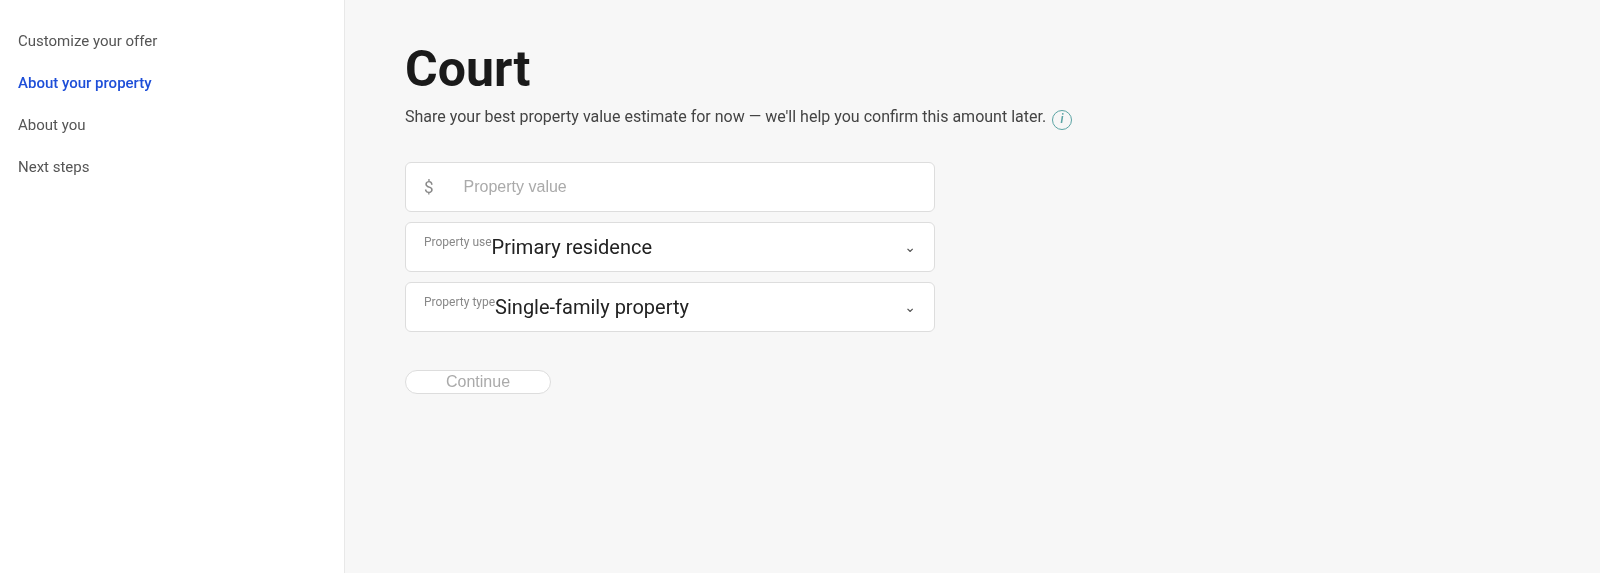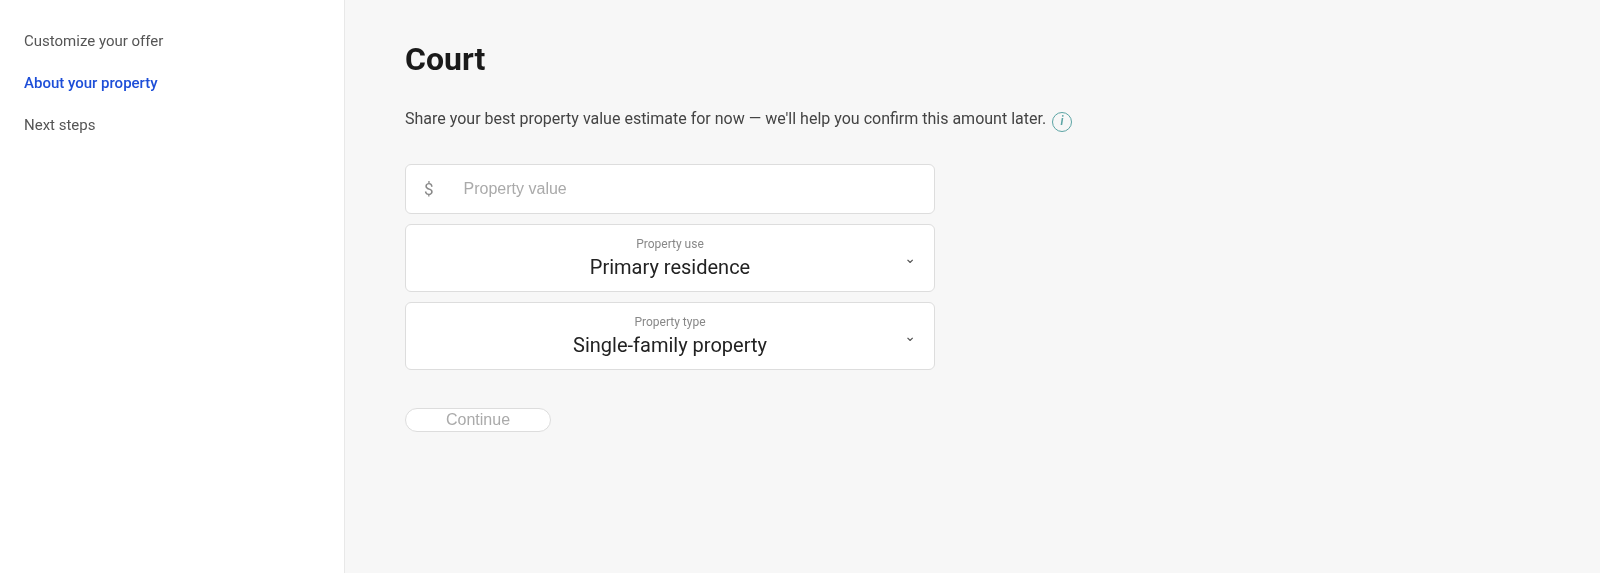--- a/index.html
+++ b/index.html
@@ -14,21 +14,21 @@
       display: flex;
       width: 1600px;
       min-height: 573px;
     }
 
     .sidebar {
       width: 345px;
       min-height: 573px;
       background-color: #ffffff;
       border-right: 1px solid #e8e8e8;
-      padding: 20px 20px;
+      padding: 20px 14px;
       flex-shrink: 0;
     }
 
     .sidebar-item {
       padding: 12px 4px;
       cursor: pointer;
       color: #555555;
       font-size: 15px;
       border-bottom: none;
     }
@@ -38,24 +38,24 @@
       font-weight: 500;
     }
 
     .main-content {
       flex: 1;
       background-color: #f7f7f7;
       padding: 40px 60px;
     }
 
     .page-title {
-      font-size: 32px;
+      font-size: 50px;
       font-weight: 700;
       color: #1a1a1a;
-      margin-bottom: 28px;
+      margin-bottom: 6px;
     }
 
     .description {
       font-size: 16px;
       color: #444444;
       margin-bottom: 32px;
       line-height: 1.6;
       display: flex;
       align-items: flex-end;
       gap: 6px;
@@ -115,21 +115,20 @@
 
     .select-wrapper {
       background: #ffffff;
       border: 1px solid #dddddd;
       border-radius: 6px;
       padding: 12px 18px;
       margin-bottom: 10px;
       cursor: pointer;
       position: relative;
       display: flex;
-      flex-direction: column;
       text-align: center;
     }
 
     .select-label {
       font-size: 12px;
       color: #888888;
       margin-bottom: 4px;
     }
 
     .select-value {
@@ -157,20 +156,21 @@
       cursor: pointer;
       font-weight: 400;
     }
   </style>
 </head>
 <body>
 
 <div class="sidebar">
   <div class="sidebar-item">Customize your offer</div>
   <div class="sidebar-item active">About your property</div>
+  <div class="sidebar-item">About you</div>
   <div class="sidebar-item">Next steps</div>
 </div>
 
 <div class="main-content">
   <h1 class="page-title">Court</h1>
 
   <div class="description">
     <span>Share your best property value estimate for now — we'll help you confirm this amount later.</span>
     <span class="info-icon">i</span>
   </div>

